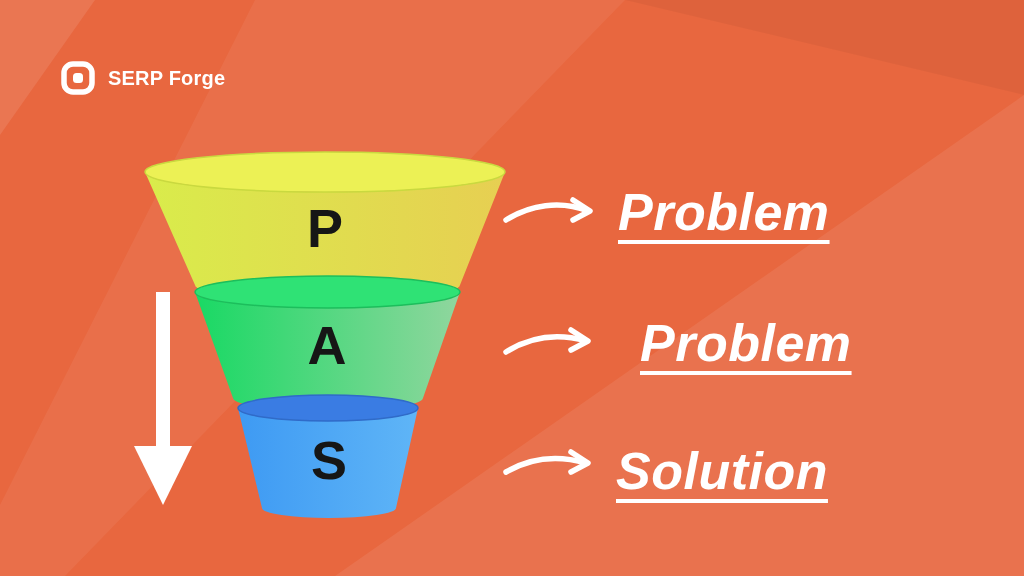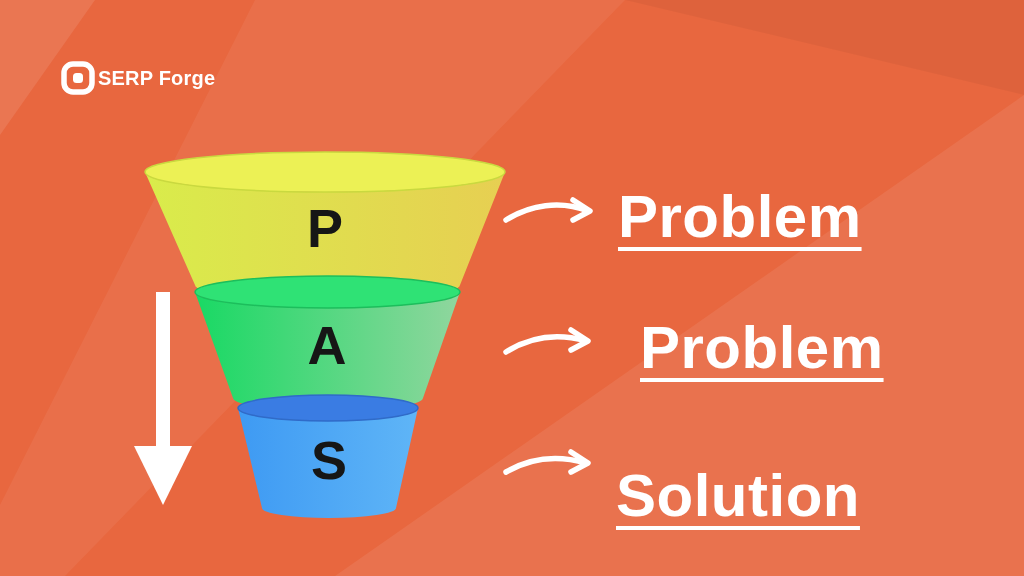--- a/index.html
+++ b/index.html
@@ -11,47 +11,48 @@
     background:#E8673F;
   }
   .stripe{position:absolute;inset:0;pointer-events:none;}
   .stripe.a{background:rgba(255,255,255,0.10);clip-path:polygon(95px 0,0 135px,0 0);}
   .stripe.b{background:rgba(255,255,255,0.06);clip-path:polygon(255px 0,625px 0,65px 576px,0 576px,0 505px);}
   .stripe.c{background:rgba(255,255,255,0.08);clip-path:polygon(1024px 95px,1024px 576px,335px 576px);}
   .stripe.d{background:rgba(0,0,0,0.04);clip-path:polygon(625px 0,1024px 0,1024px 95px);}
 
   .logo{
     position:absolute;left:60px;top:60px;
-    display:flex;align-items:center;gap:2px;
+    display:flex;align-items:center;gap:12px;
     color:#fff;
   }
   .logo-text{font-size:20px;font-weight:700;letter-spacing:0.2px;}
 
   .diagram{position:absolute;left:0;top:0;}
 
   .funnel-letter{
     font-family:"Liberation Sans",sans-serif;
     font-weight:700;font-size:54px;fill:#161616;
     text-anchor:middle;
   }
 
   .stage-label{
     position:absolute;
     color:#ffffff;
     font-weight:700;
-    font-size:60px;
+    font-size:52px;
     letter-spacing:0.5px;
     text-decoration:underline;
     text-decoration-thickness:4px;
     text-underline-offset:10px;
     white-space:nowrap;
+    font-style:italic;
   }
   .label-problem{left:618px;top:182px;}
   .label-agitate{left:640px;top:313px;}
-  .label-solution{left:616px;top:461px;}
+  .label-solution{left:616px;top:441px;}
 </style>
 </head>
 <body>
 
 <div class="canvas">
 
   <div class="stripe a"></div>
   <div class="stripe b"></div>
   <div class="stripe c"></div>
   <div class="stripe d"></div>

